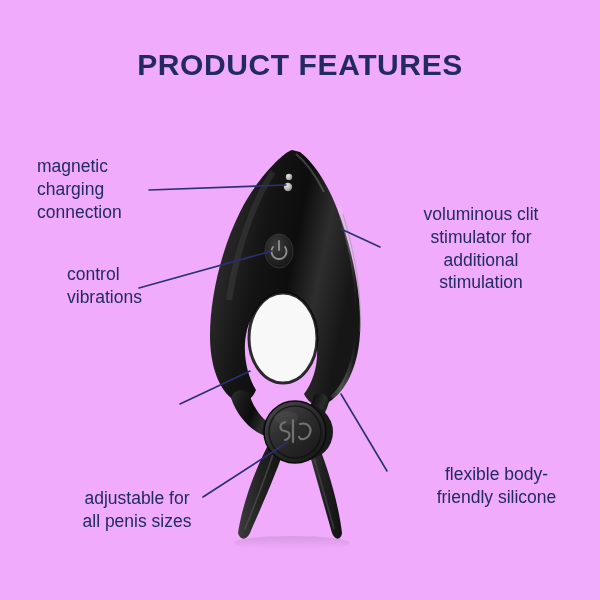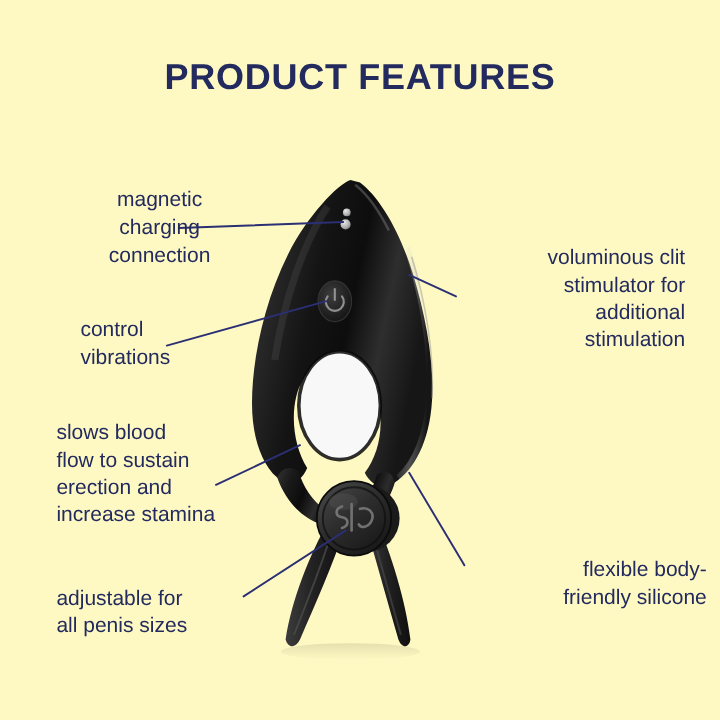--- a/index.html
+++ b/index.html
@@ -10,21 +10,21 @@
     width: 600px;
     height: 600px;
     background: #f7f7f7;
     font-family: "Liberation Sans", sans-serif;
     overflow: hidden;
   }
   #page {
     position: relative;
     width: 600px;
     height: 600px;
-    background: #fef9c3;
+    background: #f0abfc;
   }
   #title {
     position: absolute;
     left: 0;
     top: 48px;
     width: 600px;
     text-align: center;
     font-size: 30px;
     font-weight: bold;
     letter-spacing: 0.6px;
@@ -33,26 +33,26 @@
   }
   .callout {
     position: absolute;
     color: #232b5e;
     font-size: 17.5px;
     line-height: 1.30;
     font-family: "Liberation Sans", sans-serif;
     white-space: pre-line;
   }
   .callout.left  { text-align: left; }
-  .callout.right { text-align: right; }
-
-  #c-magnetic   { left: 48px;  top: 155px; width: 170px; text-align: center; }
+  .callout.right { text-align: center; }
+
+  #c-magnetic   { left: 37px;  top: 155px; width: 170px; }
   #c-control    { left: 47px;  top: 263px; width: 150px; margin-left: 20px; }
   #c-slows      { left: 47px;  top: 349px; width: 190px; }
-  #c-adjustable { left: 47px;  top: 487px; width: 180px; }
+  #c-adjustable { left: 47px;  top: 487px; width: 180px; text-align: center; }
   #c-voluminous { left: 391px; top: 203px; width: 180px; }
   #c-flexible   { left: 391px; top: 463px; width: 185px; margin-left: 13px; }
 
   #artwork {
     position: absolute;
     left: 0;
     top: 0;
     width: 600px;
     height: 600px;
   }
@@ -205,24 +205,20 @@
     </g>
   </svg>
 
   <div class="callout left" id="c-magnetic">magnetic
 charging
 connection</div>
 
   <div class="callout left" id="c-control">control
 vibrations</div>
 
-  <div class="callout left" id="c-slows">slows blood
-flow to sustain
-erection and
-increase stamina</div>
 
   <div class="callout left" id="c-adjustable">adjustable for
 all penis sizes</div>
 
   <div class="callout right" id="c-voluminous">voluminous clit
 stimulator for
 additional
 stimulation</div>
 
   <div class="callout right" id="c-flexible">flexible body-

